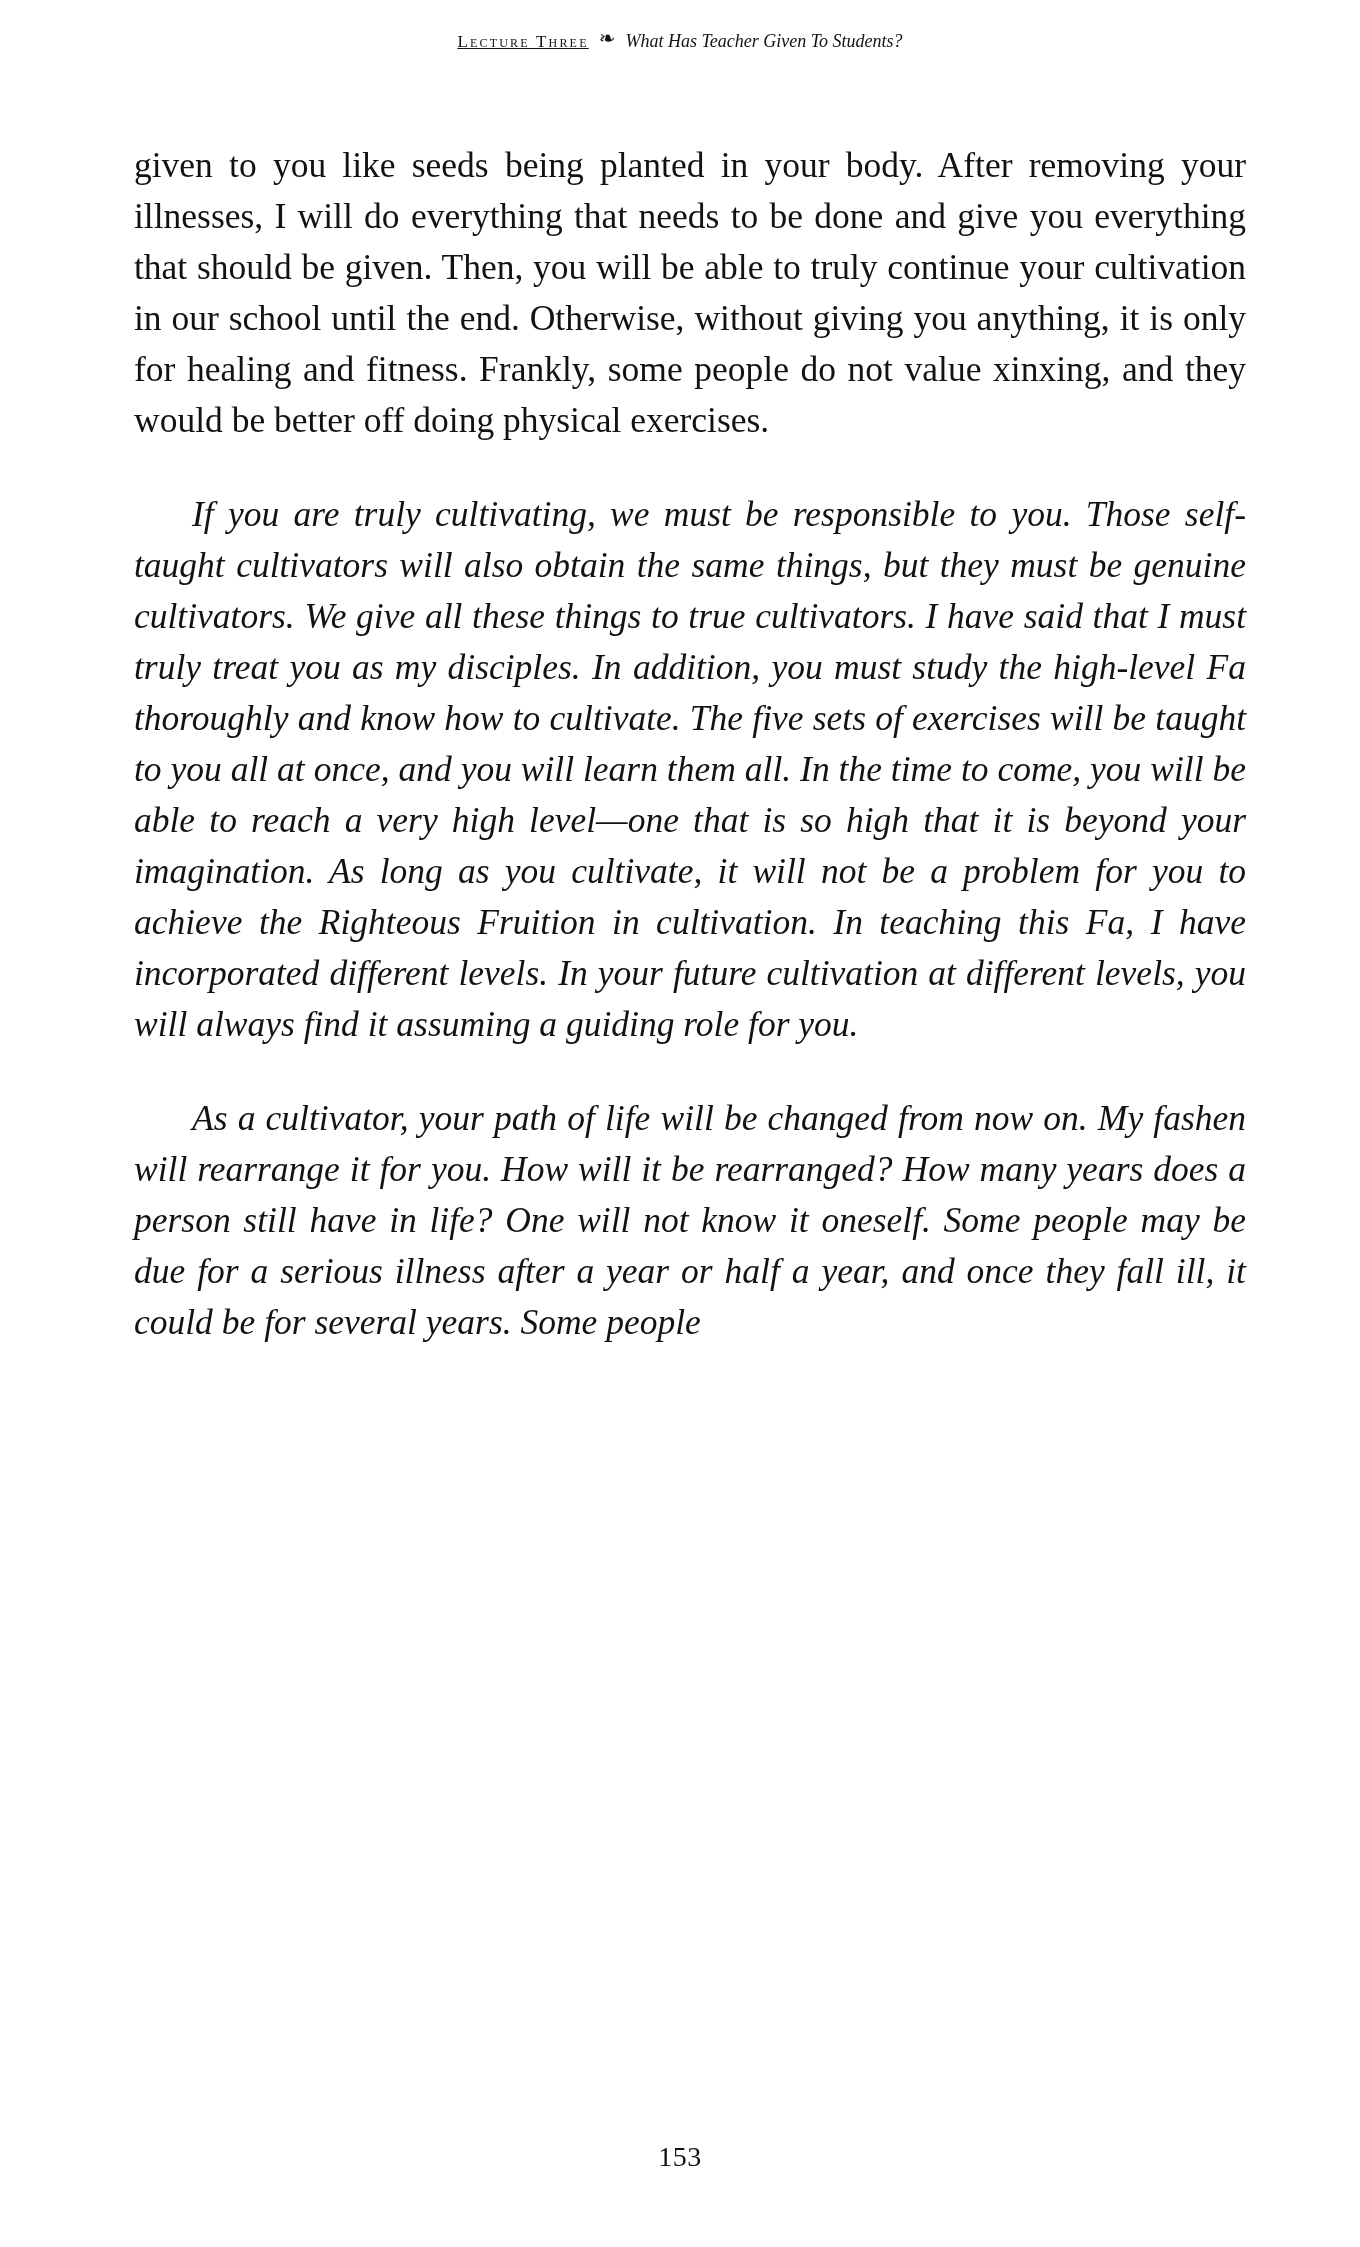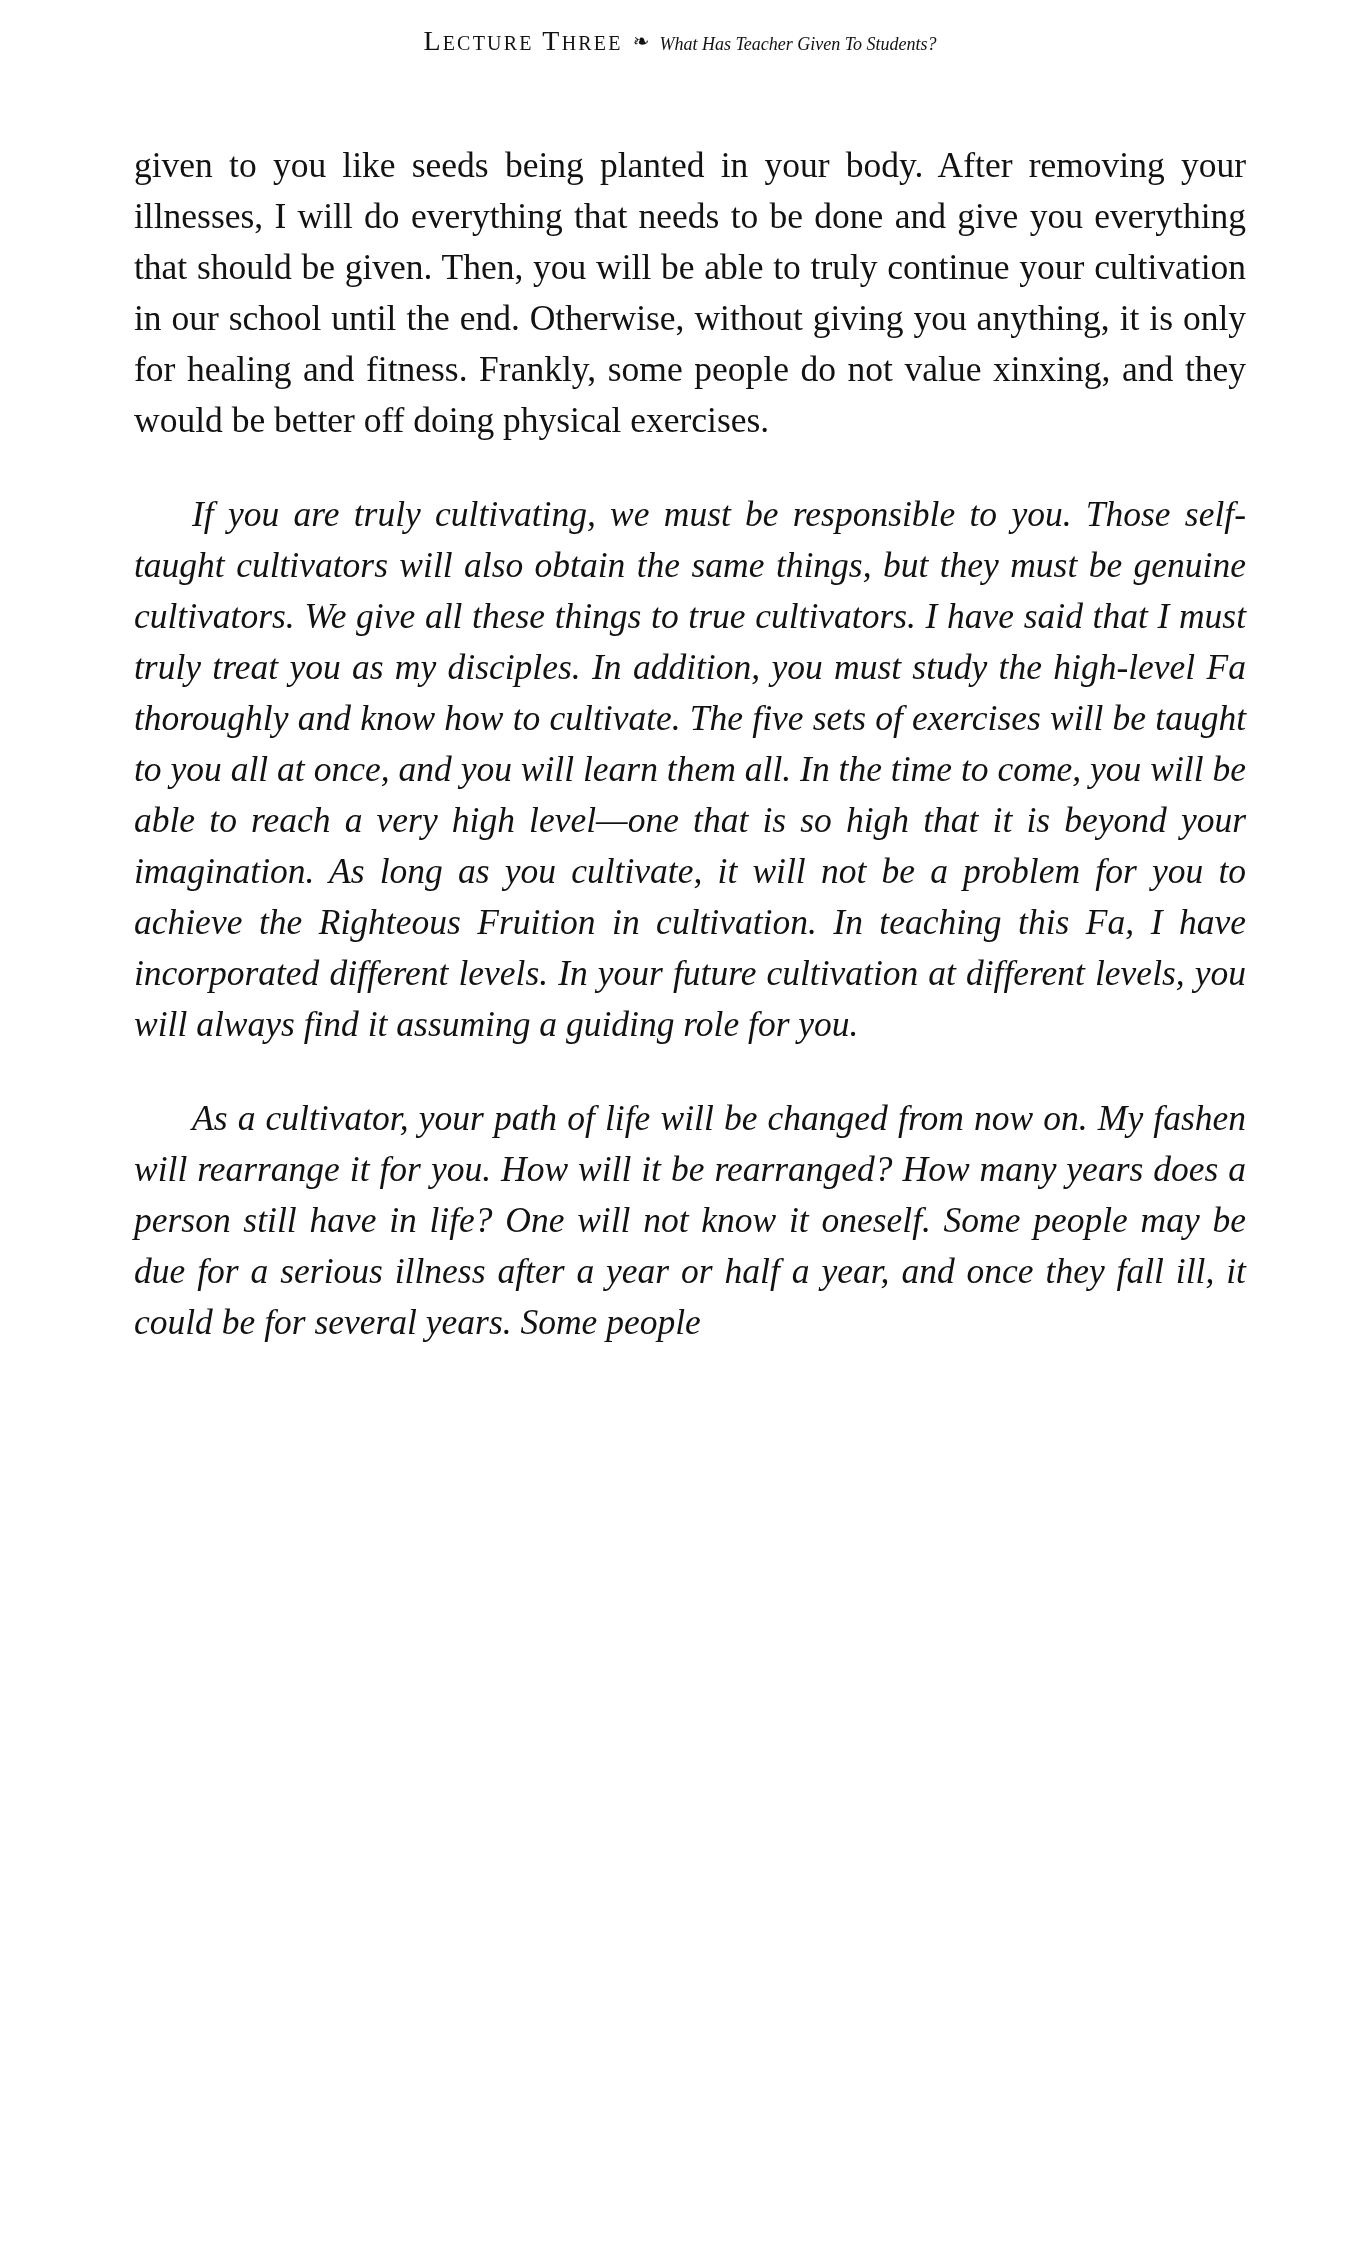--- a/index.html
+++ b/index.html
@@ -28,21 +28,22 @@
     left: 0;
     width: 1360px;
     text-align: center;
     font-size: 25px;
     line-height: 1.2;
     white-space: nowrap;
   }
   .running-head .lecture-label {
     font-variant: small-caps;
     letter-spacing: 2.2px;
-    font-size: 28px;
+    font-size: 17px;
+    text-decoration: underline;
   }
   .running-head .ornament {
     display: inline-block;
     padding: 0 10px;
     font-size: 20px;
     vertical-align: 2px;
   }
   .running-head .chapter-title {
     font-style: italic;
     font-size: 18px;
@@ -87,14 +88,15 @@
   <div class="running-head">
     <span class="lecture-label">Lecture Three</span><span class="ornament">❧</span><span class="chapter-title">What Has Teacher Given To Students?</span>
   </div>
 
   <div class="body-area">
     <p class="para">given to you like seeds being planted in your body. After removing your illnesses, I will do everything that needs to be done and give you everything that should be given. Then, you will be able to truly continue your cultivation in our school until the end. Otherwise, without giving you anything, it is only for healing and fitness. Frankly, some people do not value xinxing, and they would be better off doing physical exercises.</p>
     <p class="para indent">If you are truly cultivating, we must be responsible to you. Those self-taught cultivators will also obtain the same things, but they must be genuine cultivators. We give all these things to true cultivators. I have said that I must truly treat you as my disciples. In addition, you must study the high-level Fa thoroughly and know how to cultivate. The five sets of exercises will be taught to you all at once, and you will learn them all. In the time to come, you will be able to reach a very high level—one that is so high that it is beyond your imagination. As long as you cultivate, it will not be a problem for you to achieve the Righteous Fruition in cultivation. In teaching this Fa, I have incorporated different levels. In your future cultivation at different levels, you will always find it assuming a guiding role for you.</p>
     <p class="para indent">As a cultivator, your path of life will be changed from now on. My fashen will rearrange it for you. How will it be rearranged? How many years does a person still have in life? One will not know it oneself. Some people may be due for a serious illness after a year or half a year, and once they fall ill, it could be for several years. Some people</p>
   </div>
 
+  <div class="folio">153</div>
 
 </div>
 
 </body></html>

